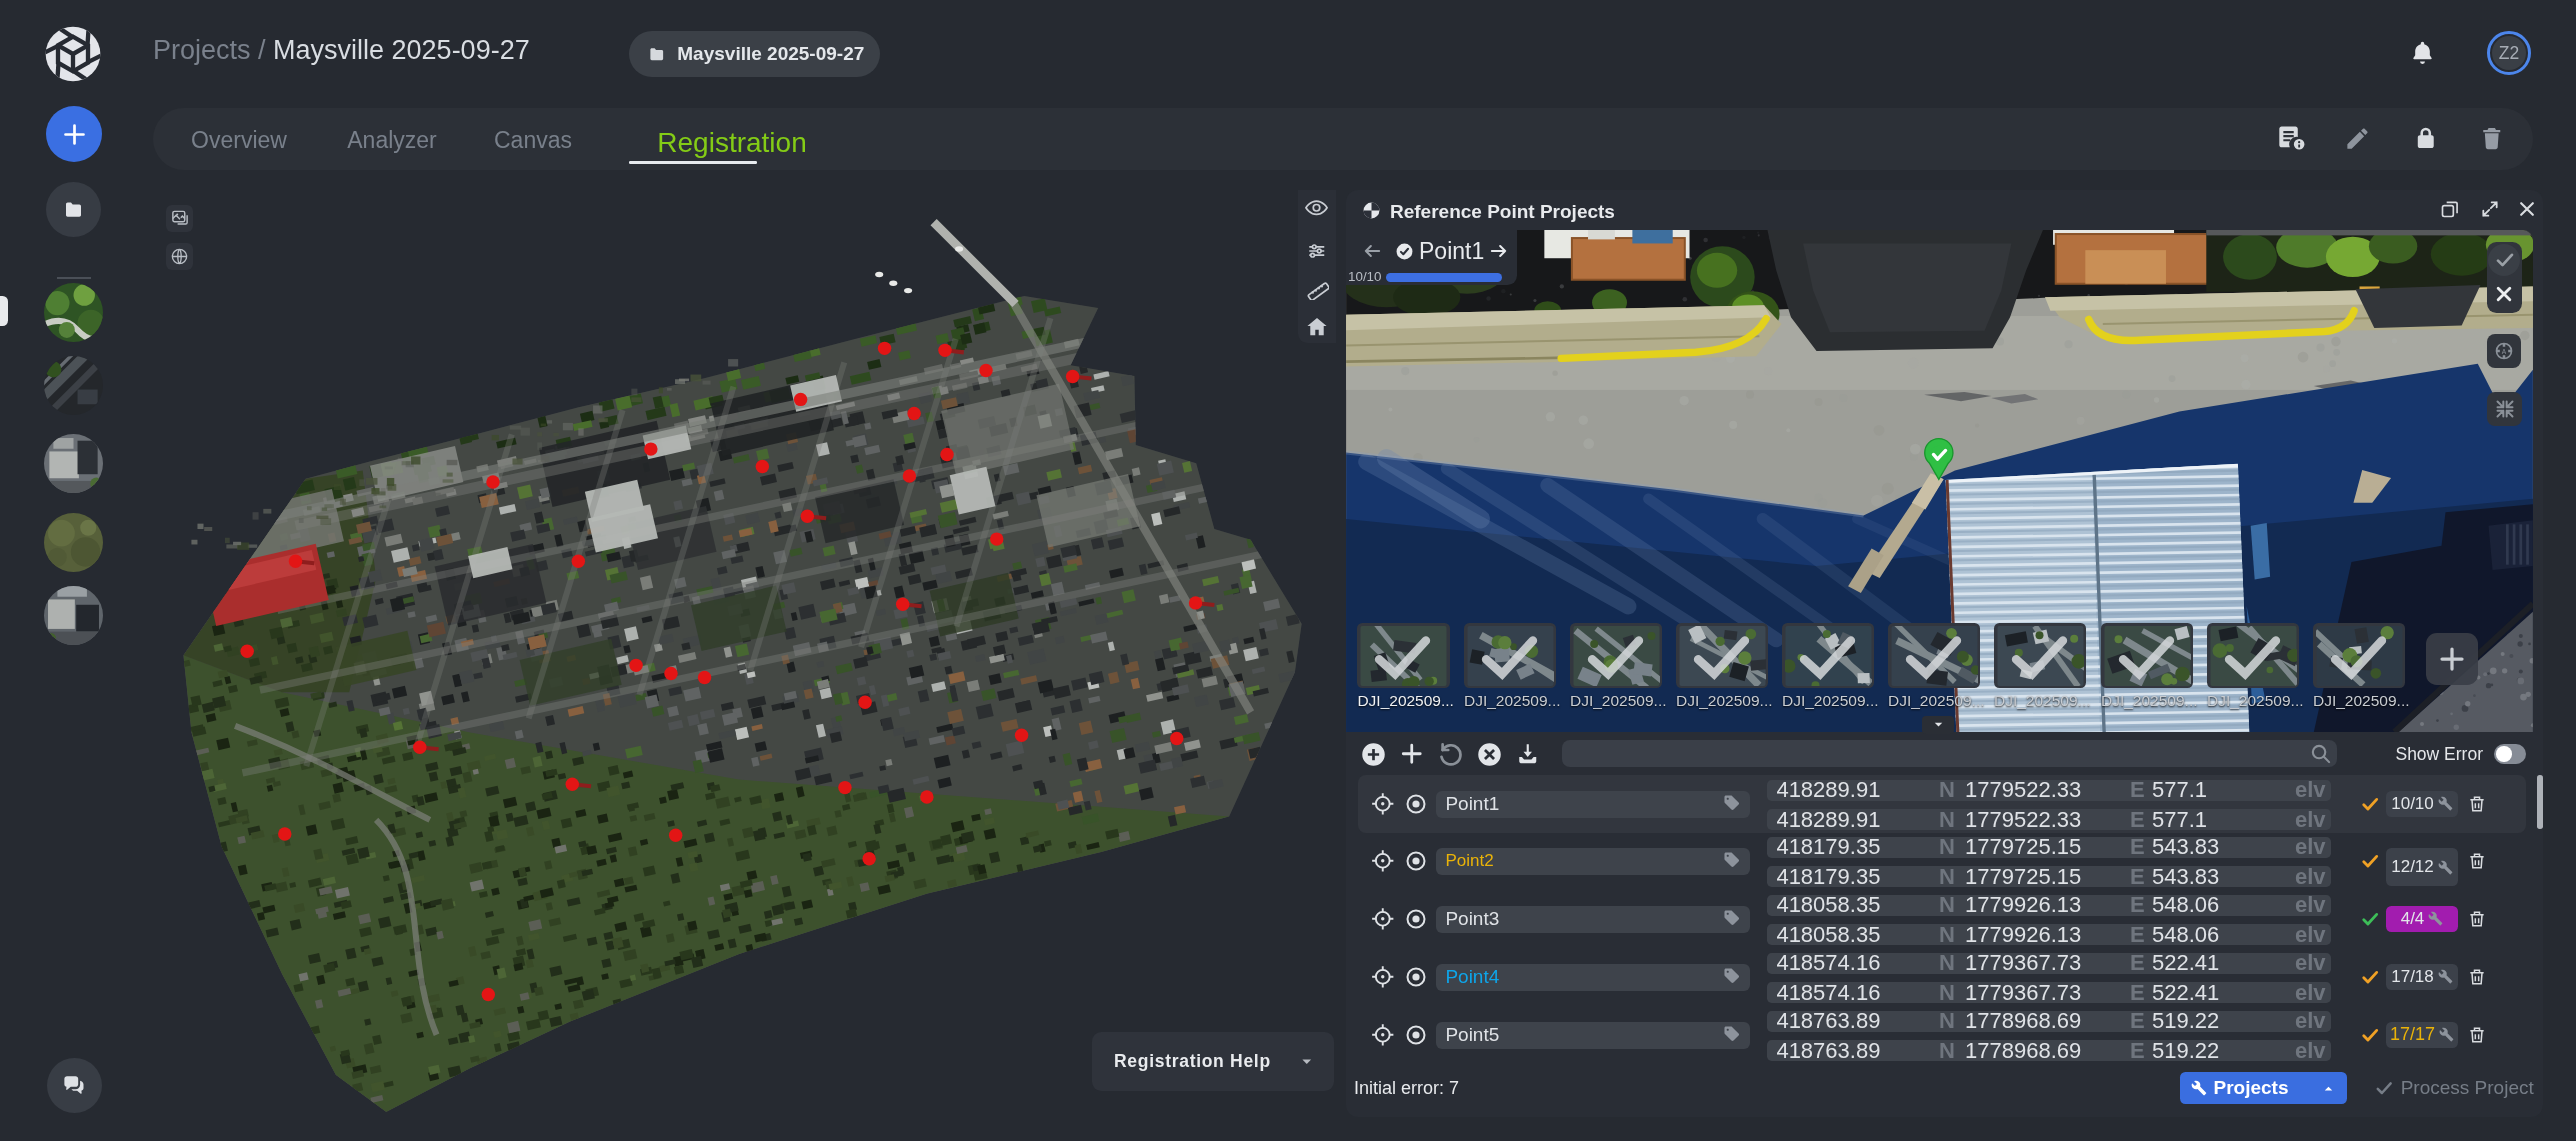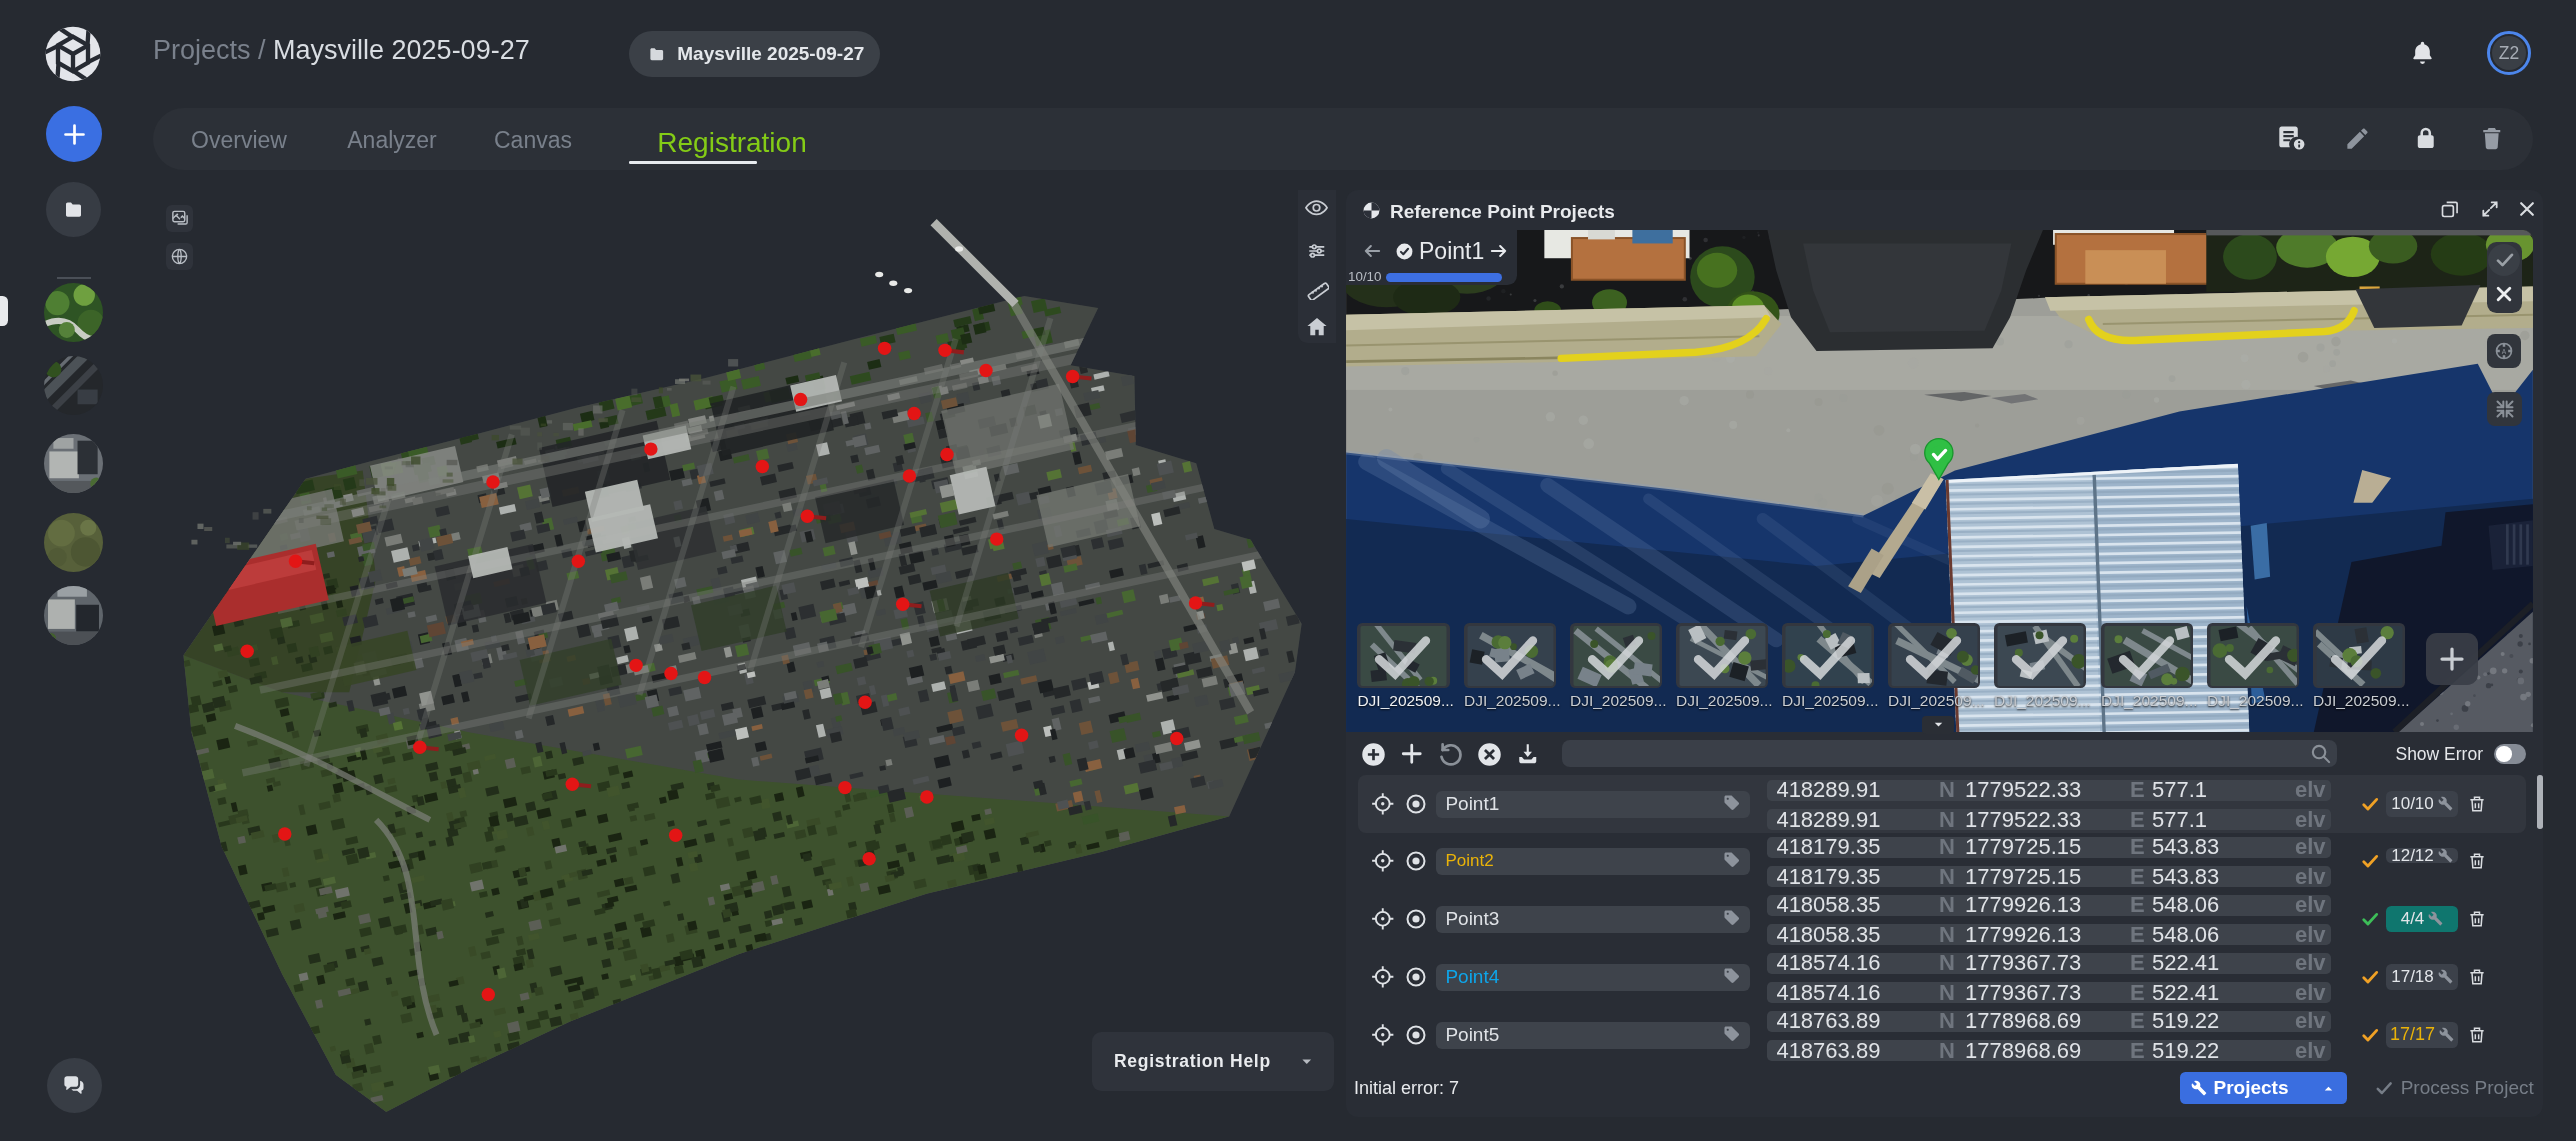--- a/index.html
+++ b/index.html
@@ -2488,21 +2488,21 @@
         <span style="margin-left:9.4px">418179.35</span>
         <span style="position:absolute;left:172px;color:#6f757e;font-weight:bold">N</span>
         <span style="position:absolute;left:198px">1779725.15</span>
         <span style="position:absolute;left:363px;color:#6f757e;font-weight:bold">E</span>
         <span style="position:absolute;left:385px">543.83</span>
         <span style="position:absolute;right:5.4px;color:#6f757e;font-weight:bold">elv</span>
       </div>
       <div style="position:absolute;left:1002px;top:19px"><svg width="20" height="20" viewBox="0 0 24 24" fill="none" stroke="#f0a125" stroke-width="3.4" stroke-linecap="round" stroke-linejoin="round">
           <path d="M4.5 13l5 5L20 6.5"></path>
         </svg></div>
-      <div style="position:absolute;left:1028px;top:16px;width:72px;height:15px;background:#3c414a;border-radius:5.4px;display:flex;align-items:center;justify-content:center;gap:4px">
+      <div style="position:absolute;left:1028px;top:16px;width:72px;height:38px;background:#3c414a;border-radius:5.4px;display:flex;align-items:center;justify-content:center;gap:4px">
         <span style="font-size:17px;color:#e2e5e9">12/12</span>
         <svg width="15" height="15" viewBox="0 0 24 24" fill="#8d939c">
           <path d="M22.7 19l-9.1-9.1c.9-2.3.4-5-1.5-6.9-2-2-5-2.4-7.4-1.3L9 6 6 9 1.6 4.7C.4 7.1.9 10.1 2.9 12.1c1.9 1.9 4.6 2.4 6.9 1.5l9.1 9.1c.4.4 1 .4 1.4 0l2.3-2.3c.5-.4.5-1.1.1-1.4z"></path>
         </svg>
       </div>
       <div style="position:absolute;left:1109px;top:19px"><svg width="20" height="20" viewBox="0 0 24 24" fill="none" stroke="#d9dce0" stroke-width="1.8">
           <path d="M4 7h16M10 11v6M14 11v6M6 7l1 13h10l1-13M9 7V4h6v3"></path>
         </svg></div>
     </div>
     <div style="position:absolute;left:12px;top:700px;width:1168px;height:58px;">
@@ -2533,21 +2533,21 @@
         <span style="margin-left:9.4px">418058.35</span>
         <span style="position:absolute;left:172px;color:#6f757e;font-weight:bold">N</span>
         <span style="position:absolute;left:198px">1779926.13</span>
         <span style="position:absolute;left:363px;color:#6f757e;font-weight:bold">E</span>
         <span style="position:absolute;left:385px">548.06</span>
         <span style="position:absolute;right:5.4px;color:#6f757e;font-weight:bold">elv</span>
       </div>
       <div style="position:absolute;left:1002px;top:19px"><svg width="20" height="20" viewBox="0 0 24 24" fill="none" stroke="#3dbe58" stroke-width="3.4" stroke-linecap="round" stroke-linejoin="round">
           <path d="M4.5 13l5 5L20 6.5"></path>
         </svg></div>
-      <div style="position:absolute;left:1028px;top:16px;width:72px;height:25.5px;background:#0f766e;border-radius:5.4px;display:flex;align-items:center;justify-content:center;gap:4px">
+      <div style="position:absolute;left:1028px;top:16px;width:72px;height:25.5px;background:#a21caf;border-radius:5.4px;display:flex;align-items:center;justify-content:center;gap:4px">
         <span style="font-size:17px;color:#e2e5e9">4/4</span>
         <svg width="15" height="15" viewBox="0 0 24 24" fill="#8d939c">
           <path d="M22.7 19l-9.1-9.1c.9-2.3.4-5-1.5-6.9-2-2-5-2.4-7.4-1.3L9 6 6 9 1.6 4.7C.4 7.1.9 10.1 2.9 12.1c1.9 1.9 4.6 2.4 6.9 1.5l9.1 9.1c.4.4 1 .4 1.4 0l2.3-2.3c.5-.4.5-1.1.1-1.4z"></path>
         </svg>
       </div>
       <div style="position:absolute;left:1109px;top:19px"><svg width="20" height="20" viewBox="0 0 24 24" fill="none" stroke="#d9dce0" stroke-width="1.8">
           <path d="M4 7h16M10 11v6M14 11v6M6 7l1 13h10l1-13M9 7V4h6v3"></path>
         </svg></div>
     </div>
     <div style="position:absolute;left:12px;top:758px;width:1168px;height:58px;">

